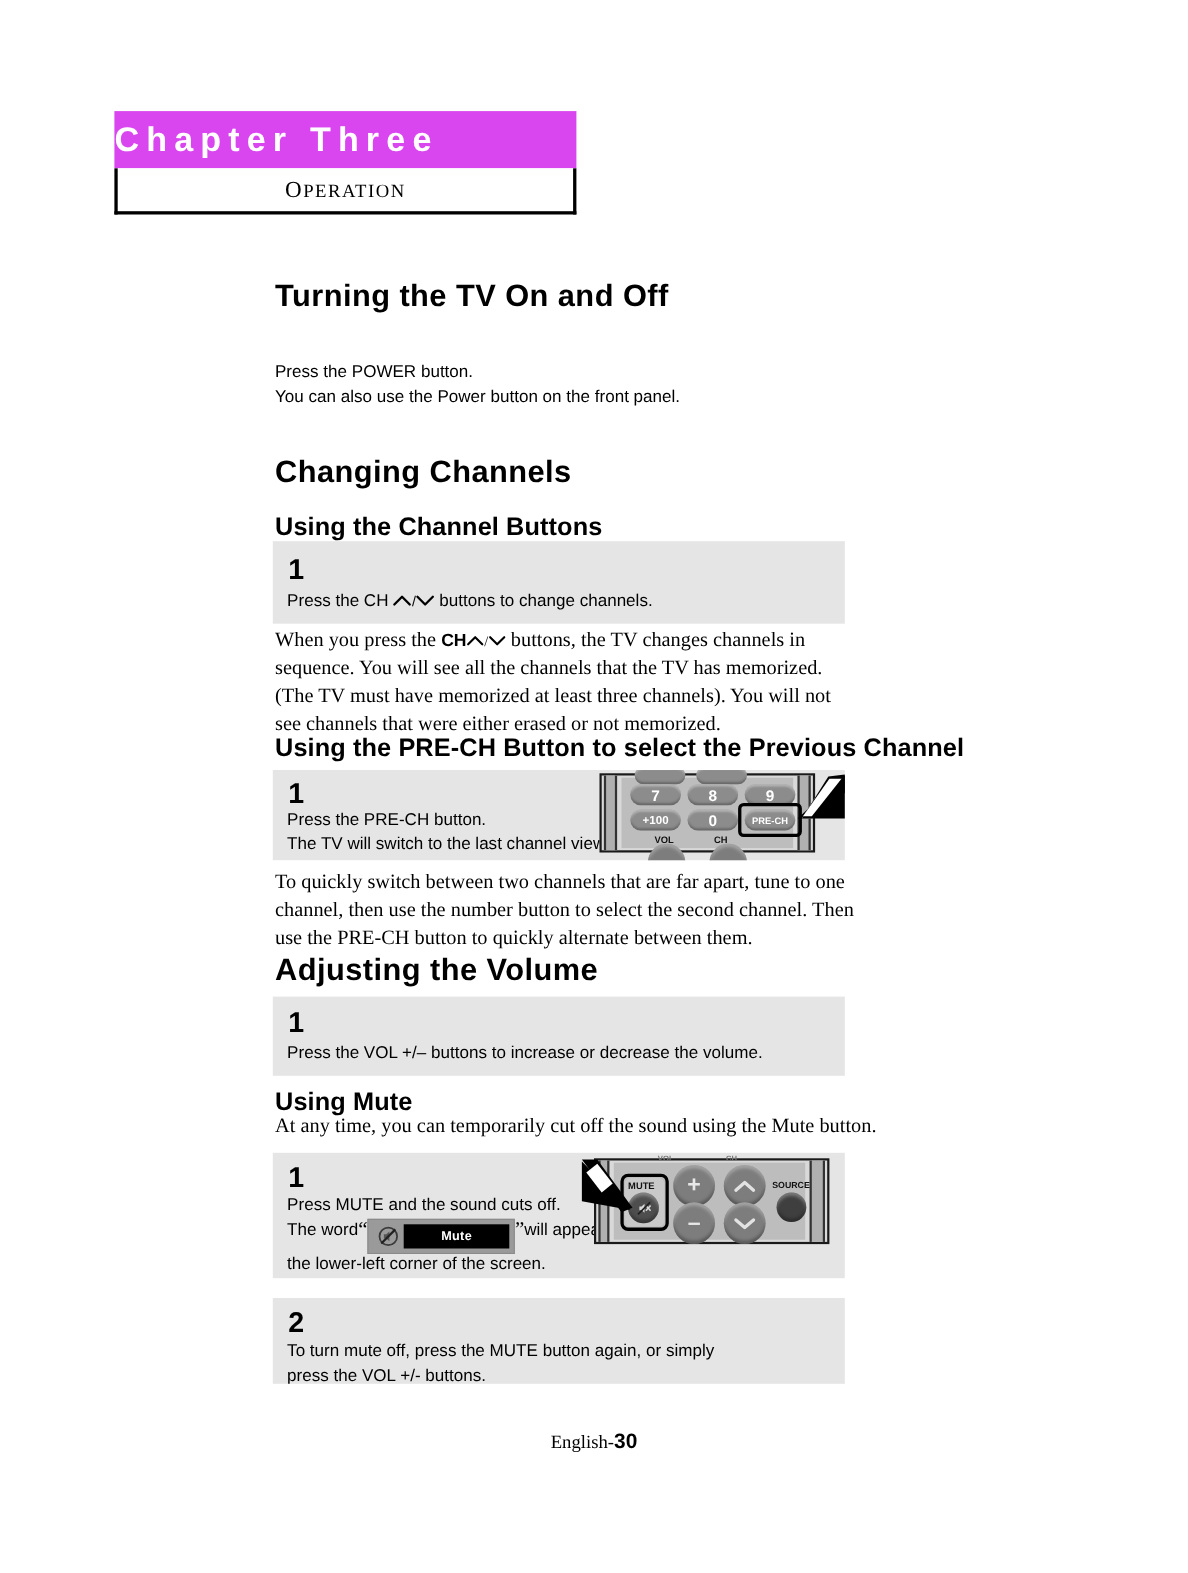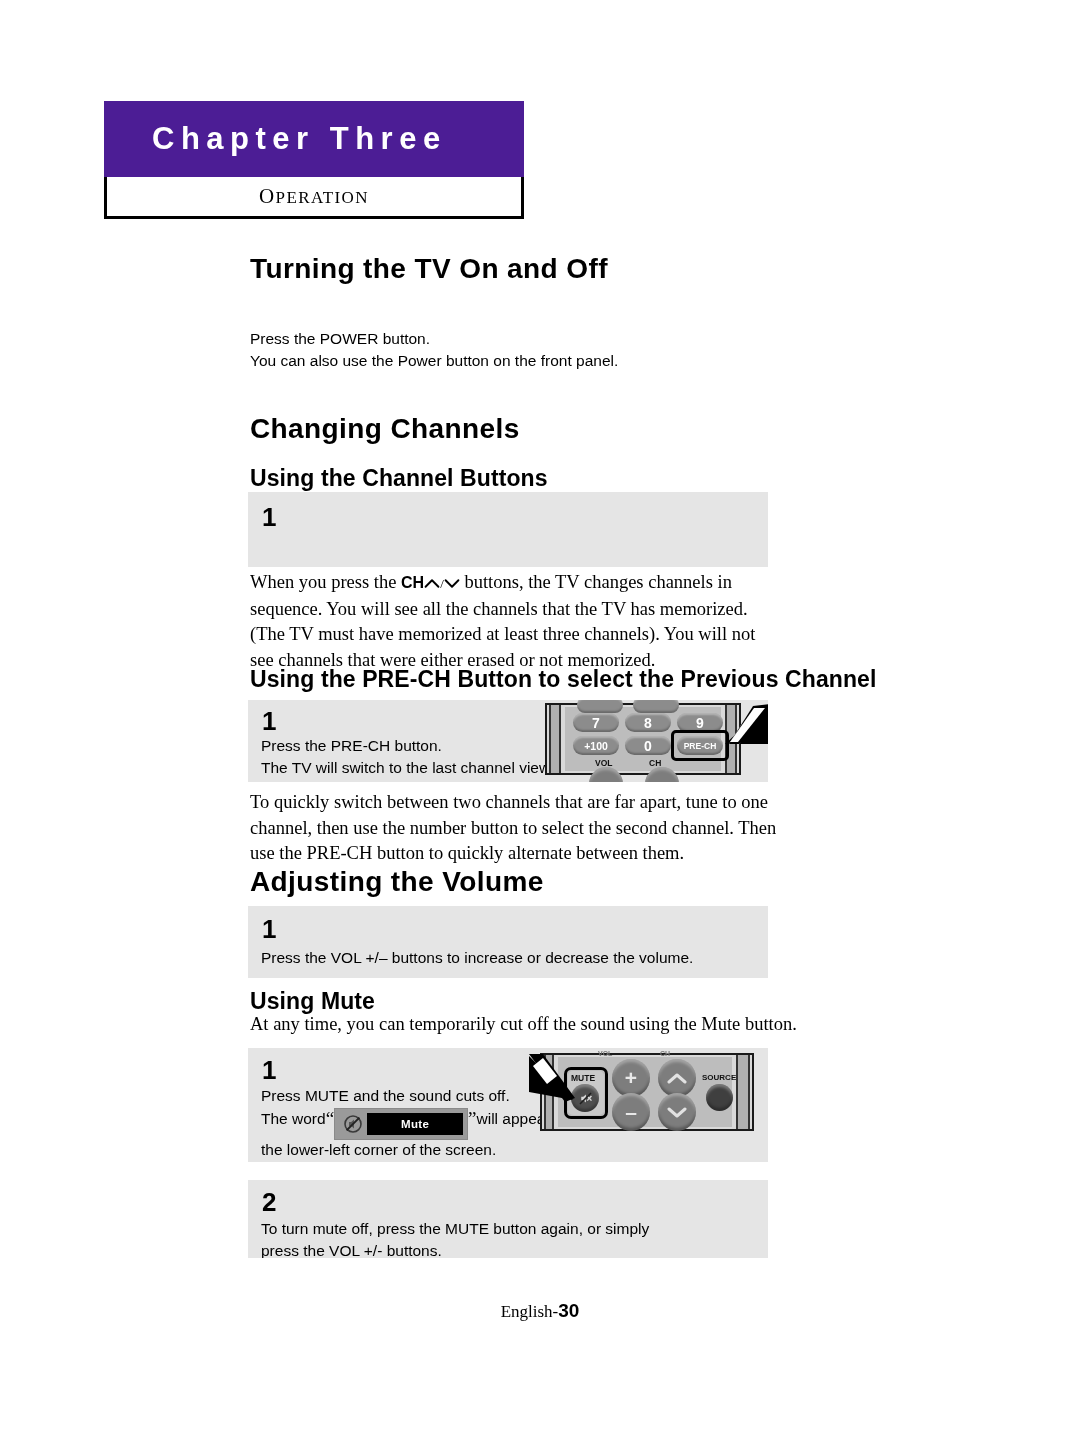--- a/index.html
+++ b/index.html
@@ -9,24 +9,23 @@
     font-family:"Liberation Sans", sans-serif;
     color:#000;
     overflow:hidden;
     position:relative;
   }
   .page{position:absolute;inset:0;}
 
   
   .chapter-block{position:absolute;left:104px;top:101px;width:420px;}
   .chapter-bar{
-    background:#4c1d95;color:#fff;
-    height:76px;
+    background:#d946ef;color:#fff;
+    height:52px;
     display:flex;align-items:center;
-    padding-left:48px;
     box-sizing:border-box;
   }
   .chapter-bar .txt{
     font-size:31px;font-weight:bold;letter-spacing:6.5px;
     font-family:"Liberation Sans", sans-serif;
   }
   .chapter-sub{
     border:3px solid #000;border-top:none;
     height:42px;
     display:flex;align-items:center;justify-content:center;
@@ -196,20 +195,28 @@
       <span>You can also use the Power button on the front panel.</span>
     </p>
 
     <h1 class="sect" style="position:absolute;top:413px;left:2px;">Changing Channels</h1>
 
     <h2 class="sub" style="position:absolute;top:465px;left:2px;">Using the Channel Buttons</h2>
   </div>
 
   <div class="stepbox" style="left:248px;top:492px;width:520px;height:75px;">
     <div class="stepnum" style="position:absolute;left:14px;top:12px;">1</div>
+    <div class="steptext" style="position:absolute;left:13px;top:44px;white-space:nowrap;">
+      <span>Press the </span><b class="k">CH</b>
+      <span class="chev"><svg width="17" height="12" viewBox="0 0 17 12">
+            <path d="M1.5 9.5 L8.5 2.5 L15.5 9.5" stroke="#000" stroke-width="2.1" fill="none" stroke-linecap="round" stroke-linejoin="round"></path>
+          </svg></span><span style="font-size:13px;">/</span><span class="chev"><svg width="17" height="12" viewBox="0 0 17 12">
+            <path d="M1.5 2.5 L8.5 9.5 L15.5 2.5" stroke="#000" stroke-width="2.1" fill="none" stroke-linecap="round" stroke-linejoin="round"></path>
+          </svg></span><span> buttons to change channels.</span>
+    </div>
   </div>
 
   <p class="serif" style="position:absolute;left:250px;top:570px;width:530px;">
     <span>When you press the </span><b style="font-family:'Liberation Sans',sans-serif;font-size:16px;">CH</b><span class="chev"><svg width="16" height="11" viewBox="0 0 17 12">
           <path d="M1.5 9.5 L8.5 2.5 L15.5 9.5" stroke="#000" stroke-width="2.1" fill="none" stroke-linecap="round" stroke-linejoin="round"></path>
         </svg></span><span style="font-size:13px;">/</span><span class="chev"><svg width="16" height="11" viewBox="0 0 17 12">
           <path d="M1.5 2.5 L8.5 9.5 L15.5 2.5" stroke="#000" stroke-width="2.1" fill="none" stroke-linecap="round" stroke-linejoin="round"></path>
         </svg></span><span> buttons, the TV changes channels in sequence. You will see all the channels that the TV has memorized. (The TV must have memorized at least three channels). You will not see channels that were either erased or not memorized.</span>
   </p>
 

